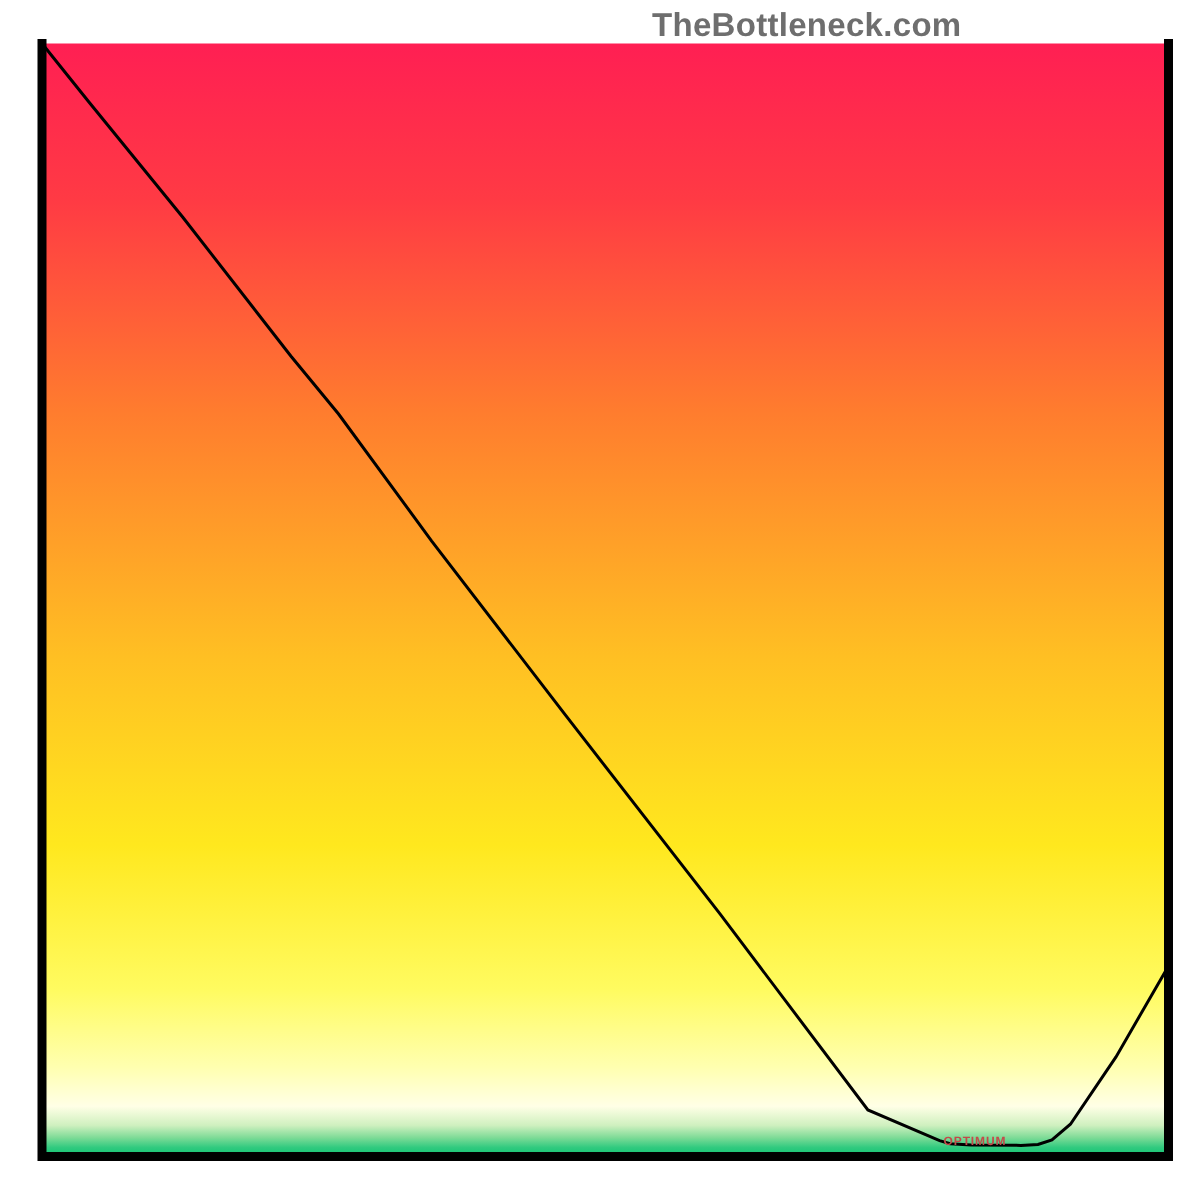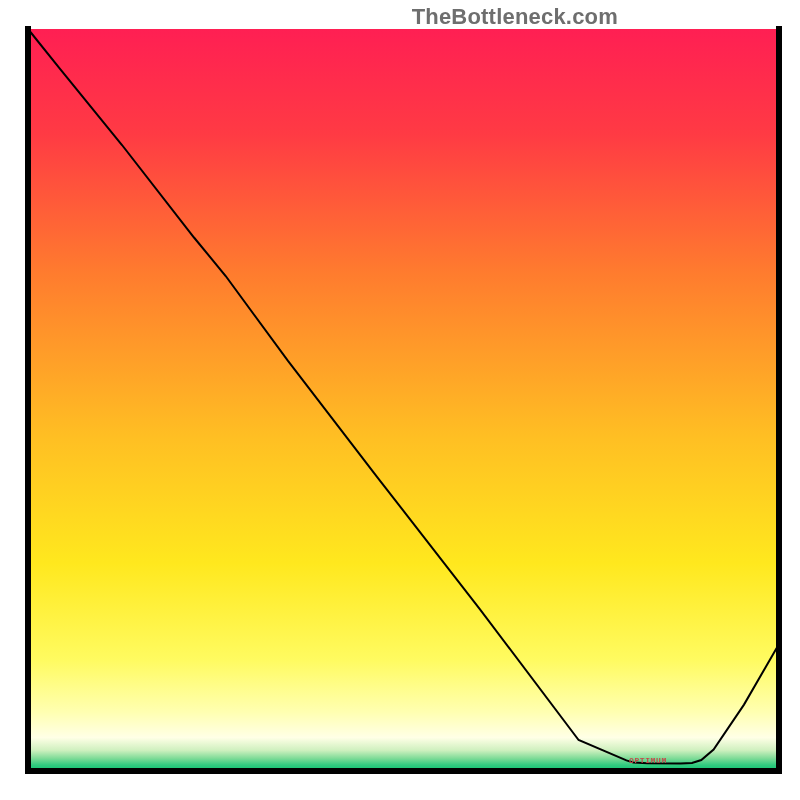--- a/index.html
+++ b/index.html
@@ -8,20 +8,21 @@
     width: 800px;
     height: 800px;
     background: #ffffff;
     font-family: Arial, Helvetica, sans-serif;
     overflow: hidden;
   }
   .stage {
     position: relative;
     width: 632px;
     height: 800px;
+    padding-left: 23px;
   }
   .watermark {
     position: absolute;
     top: 4px;
     right: 14px;
     font-size: 22px;
     font-weight: 700;
     color: #6e6e6e;
     letter-spacing: 0.2px;
     user-select: none;
@@ -32,21 +33,20 @@
     top: 0;
   }
   .marker-label {
     position: absolute;
     font-size: 8px;
     font-weight: 700;
     color: #c34a4a;
     letter-spacing: 0.6px;
     white-space: nowrap;
     pointer-events: none;
-    font-family: Liberation Mono, monospace;
   }
 </style>
 </head>
 <body>
 
 <div class="stage">
 
   <div class="watermark">TheBottleneck.com</div>
 
   <svg class="plot" width="800" height="800" viewBox="0 0 800 800">

